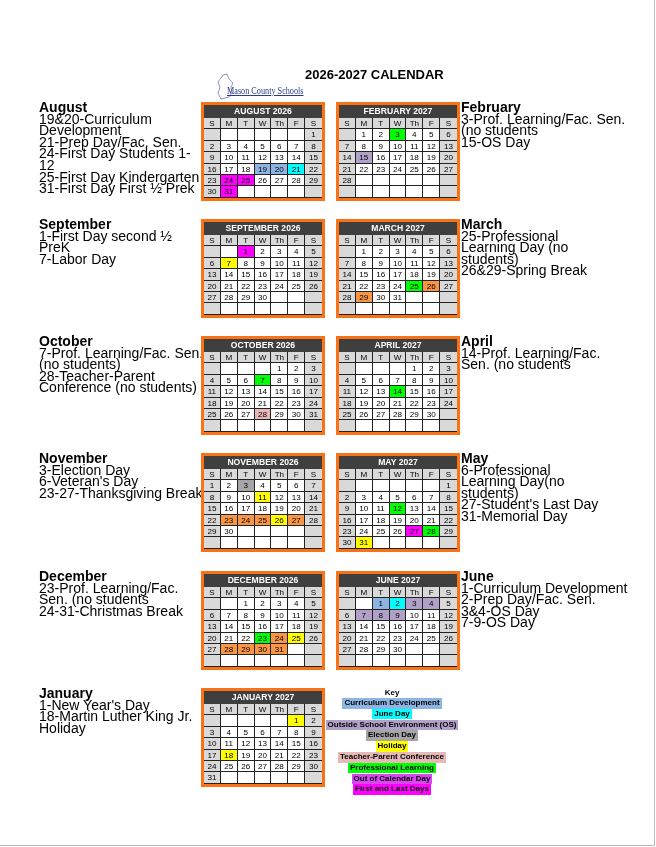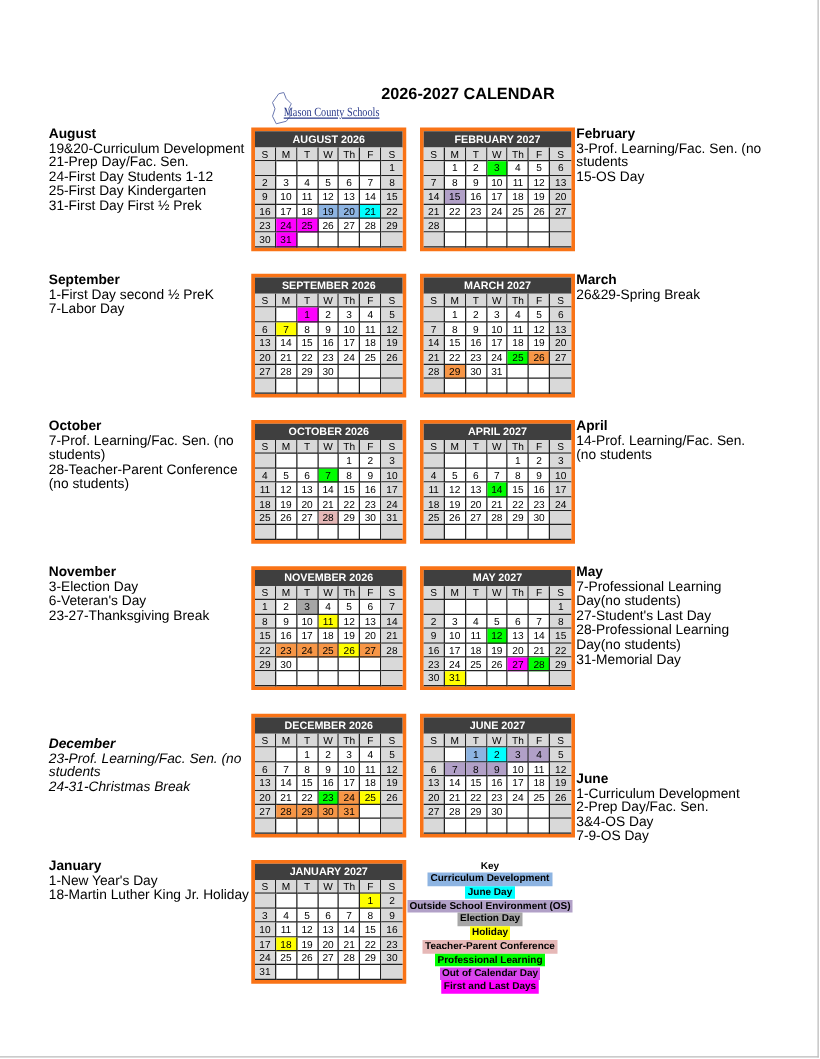--- a/index.html
+++ b/index.html
@@ -8,21 +8,21 @@
   .page-border { position: absolute; left: 0; top: 0; width: 655px; height: 846px;
                  border-right: 1px solid #bbb; border-bottom: 1px solid #bbb; box-sizing: border-box; }
   .header { position: absolute; left: 215px; top: 55px; height: 40px; width: 260px; }
   .logo { position: absolute; left: 0; top: 0; width: 90px; height: 26px; margin-top: 24px; }
   .logo-text { position: absolute; left: 12px; top: 6px; font-family: "Liberation Serif", serif;
                font-size: 10px; color: #2a3a8a; text-decoration: underline; white-space: nowrap;
                transform: scaleX(0.82); transform-origin: left; }
   .logo-shape { position: absolute; left: 0; top: -6px; width: 20px; height: 30px; }
   .title { position: absolute; left: 90px; top: 12px; font-size: 13px; font-weight: bold; white-space: nowrap; }
 
-  .notes { position: absolute; font-size: 11px; line-height: 11.6px; width: 165px; }
+  .notes { position: absolute; font-size: 14px; line-height: 11.6px; width: 165px; }
   .notes .nh { font-weight: bold; }
   .notes .nl { display: block; }
 
   .cal { position: absolute; width: 118px; border: 3px solid #f97316; background: #fff; }
   .cal-title { background: #3f3f3f; color: #fff; font-weight: bold; font-size: 8.6px;
                text-align: center; height: 13px; line-height: 13px; }
   .cal-grid { display: grid; grid-template-columns: repeat(7, 1fr); }
   .cal-grid div { height: 11.4px; line-height: 11.4px; font-size: 8.1px; text-align: center;
                   border-right: 1px solid #222; border-bottom: 1px solid #222; box-sizing: border-box; }
   .cal-grid div:nth-child(7n) { border-right: none; }
@@ -66,52 +66,52 @@
   <span class="nh nl">October</span>
   <span class="nl">7-Prof. Learning/Fac. Sen. (no students)</span>
   <span class="nl">28-Teacher-Parent Conference (no students)</span>
 </div>
 <div class="notes" style="left:39px;top:453px;">
   <span class="nh nl">November</span>
   <span class="nl">3-Election Day</span>
   <span class="nl">6-Veteran's Day</span>
   <span class="nl">23-27-Thanksgiving Break</span>
 </div>
-<div class="notes" style="left:39px;top:590px;font-style:italic;">
+<div class="notes" style="left:39px;top:571px;">
   <span class="nh nl">December</span>
   <span class="nl">23-Prof. Learning/Fac. Sen. (no students</span>
   <span class="nl">24-31-Christmas Break</span>
 </div>
 <div class="notes" style="left:39px;top:688px;">
   <span class="nh nl">January</span>
   <span class="nl">1-New Year's Day</span>
   <span class="nl">18-Martin Luther King Jr. Holiday</span>
 </div>
 
 <div class="notes" style="left:461px;top:102px;width:170px;">
   <span class="nh nl">February</span>
   <span class="nl">3-Prof. Learning/Fac. Sen. (no students</span>
   <span class="nl">15-OS Day</span>
 </div>
 <div class="notes" style="left:461px;top:219px;width:150px;">
   <span class="nh nl">March</span>
+  <span class="nl">25-Professional Learning Day (no students)</span>
   <span class="nl">26&amp;29-Spring Break</span>
 </div>
 <div class="notes" style="left:461px;top:336px;width:150px;">
   <span class="nh nl">April</span>
   <span class="nl">14-Prof. Learning/Fac. Sen. (no students</span>
 </div>
 <div class="notes" style="left:461px;top:453px;width:145px;">
   <span class="nh nl">May</span>
-  <span class="nl">7-Professional Learning Day(no students)</span>
+  <span class="nl">6-Professional Learning Day(no students)</span>
   <span class="nl">27-Student's Last Day</span>
-  <span class="nl">28-Professional Learning Day(no students)</span>
   <span class="nl">31-Memorial Day</span>
 </div>
-<div class="notes" style="left:461px;top:571px;width:170px;margin-top:47px;">
+<div class="notes" style="left:461px;top:571px;width:170px;">
   <span class="nh nl">June</span>
   <span class="nl">1-Curriculum Development</span>
   <span class="nl">2-Prep Day/Fac. Sen.</span>
   <span class="nl">3&amp;4-OS Day</span>
   <span class="nl">7-9-OS Day</span>
 </div>
 
 <div id="calendars">
     <div class="cal" style="left: 201px; top: 102px;">
       <div class="cal-title">AUGUST 2026</div>

